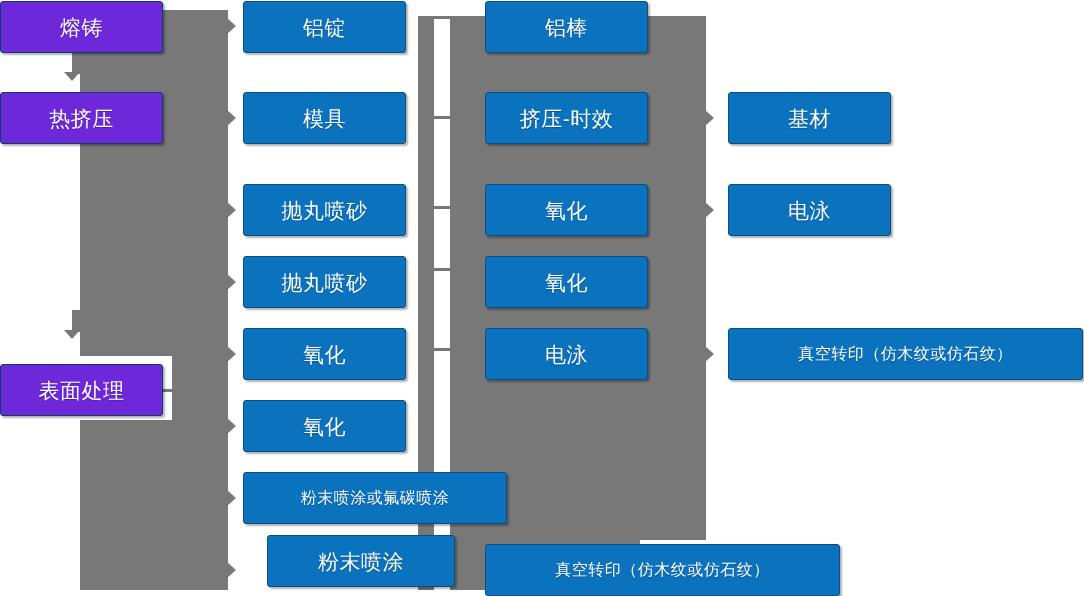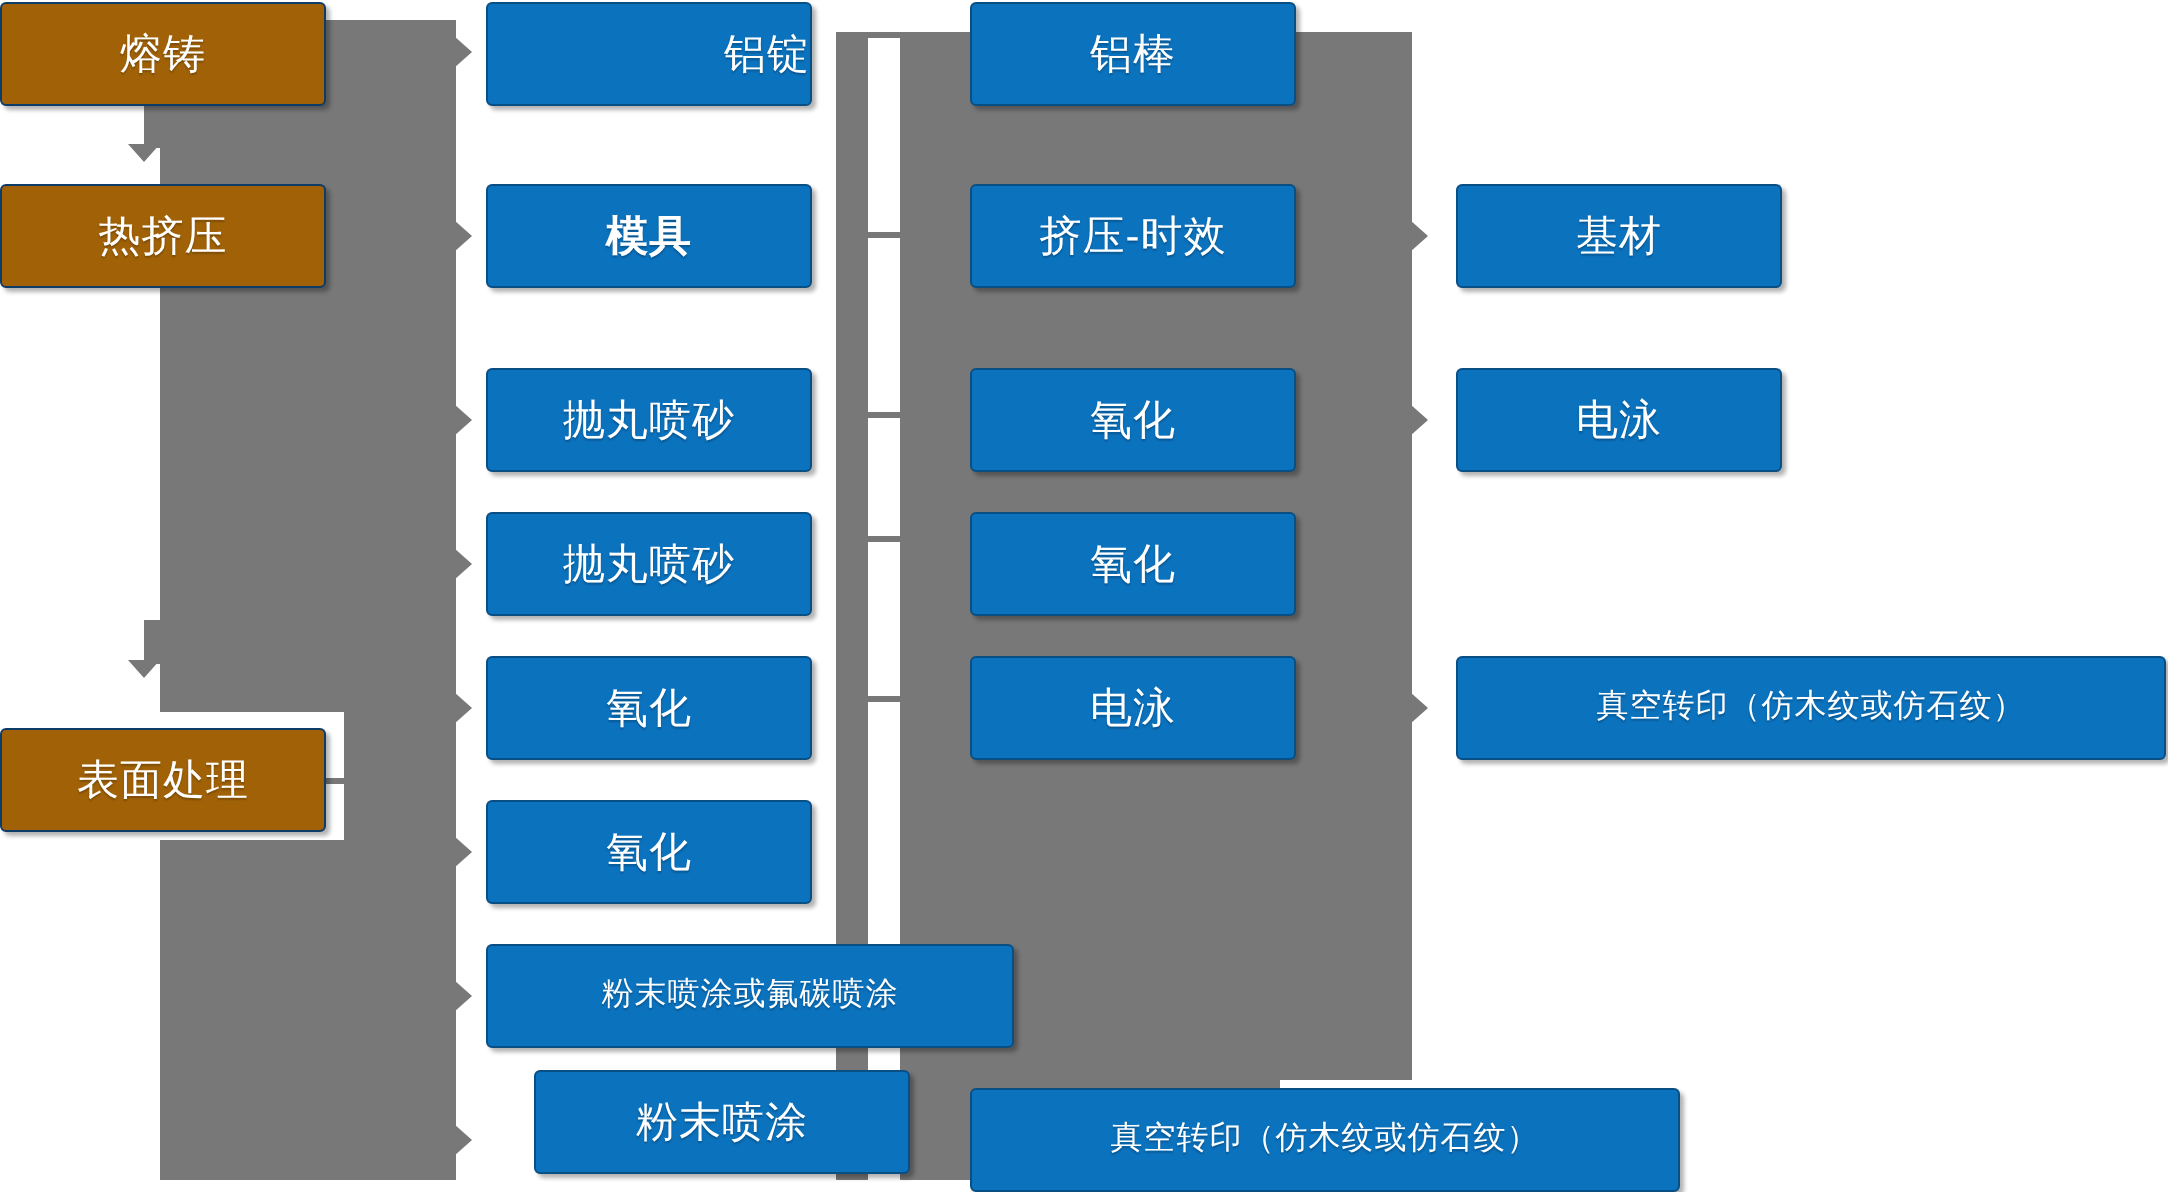--- a/index.html
+++ b/index.html
@@ -42,21 +42,21 @@
     justify-content:center;
     color:#ffffff;
     border-radius:3px;
     border:1px solid #17415f;
     box-shadow:2px 2px 2px rgba(0,0,0,0.30);
     white-space:nowrap;
     letter-spacing:0.5px;
     line-height:1;
     z-index:5;
   }
-  .box.dark{background:#a16207;border-color:#0d3c69;}
+  .box.dark{background:#6d28d9;border-color:#0d3c69;}
   .box.bright{background:#0B72BE;border-color:#0a4f84;}
   .box .lbl{
     font-size:21px;
     text-shadow:0 1px 1px rgba(0,0,0,0.25);
   }
   .box.small .lbl{font-size:16px;}
 </style>
 </head>
 <body>
 
@@ -106,25 +106,25 @@
   </div>
 
   <div class="box dark" style="left:0px; top:92px; width:163px; height:52px;">
     <span class="lbl">热挤压</span>
   </div>
 
   <div class="box dark" style="left:0px; top:364px; width:163px; height:52px;">
     <span class="lbl">表面处理</span>
   </div>
 
-  <div class="box bright" style="left:243px; top:1px; width:163px; height:52px;justify-content:flex-end;">
+  <div class="box bright" style="left:243px; top:1px; width:163px; height:52px;">
     <span class="lbl">铝锭</span>
   </div>
 
-  <div class="box bright" style="left:243px; top:92px; width:163px; height:52px;font-weight:bold;">
+  <div class="box bright" style="left:243px; top:92px; width:163px; height:52px;">
     <span class="lbl">模具</span>
   </div>
 
   <div class="box bright" style="left:243px; top:184px; width:163px; height:52px;">
     <span class="lbl">抛丸喷砂</span>
   </div>
 
   <div class="box bright" style="left:243px; top:256px; width:163px; height:52px;">
     <span class="lbl">抛丸喷砂</span>
   </div>

